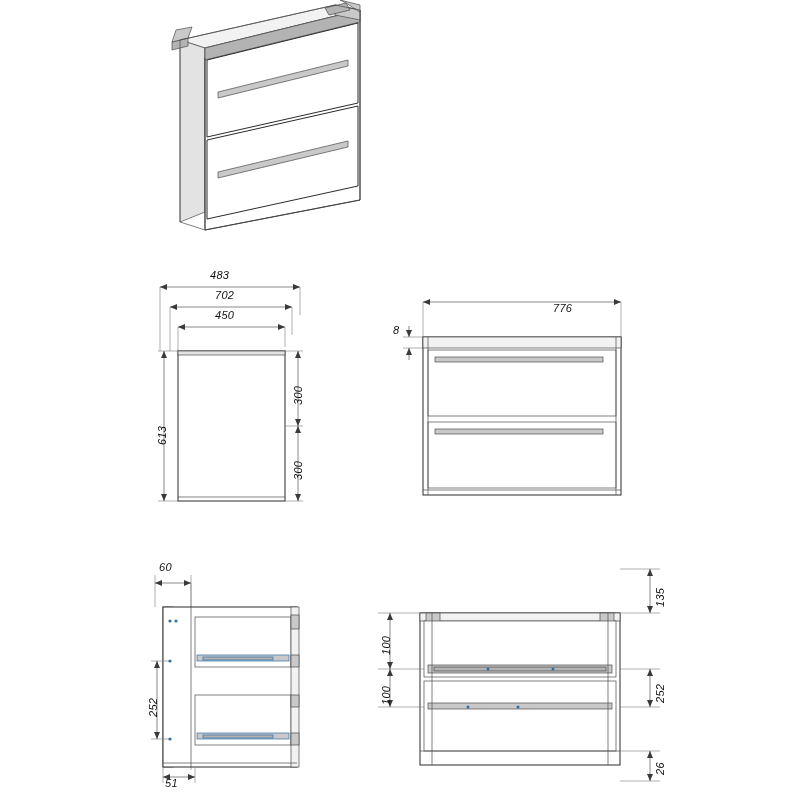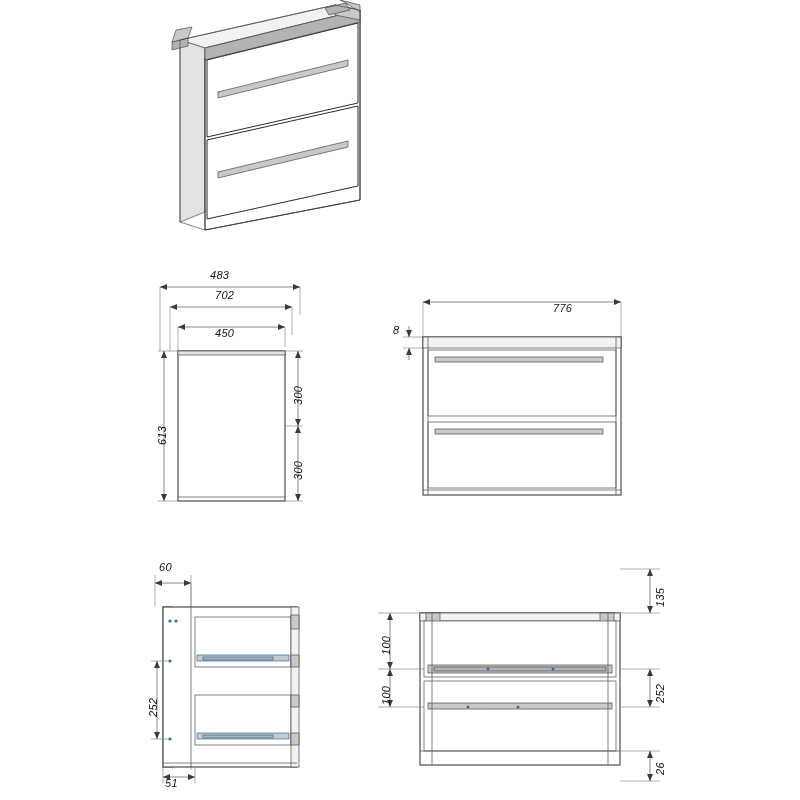--- a/index.html
+++ b/index.html
@@ -126,21 +126,21 @@
       <polygon points="158,161 155,154 161,154" class="arrow"></polygon>
 
       <line x1="158" y1="161" x2="158" y2="236" class="ln-dim"></line>
       <polygon points="158,161 155,168 161,168" class="arrow"></polygon>
       <polygon points="158,236 155,229 161,229" class="arrow"></polygon>
 
       <line x1="38" y1="232" x2="145" y2="232" class="ln-thin"></line>
     </svg>
     <div class="dim-label" style="left:70px;top:4px;">483</div>
     <div class="dim-label" style="left:75px;top:24px;">702</div>
-    <div class="dim-label" style="left:75px;top:44px;margin-top:18px;">450</div>
+    <div class="dim-label" style="left:75px;top:44px;">450</div>
     <div class="dim-label vert" style="left:16px;top:180px;">613</div>
     <div class="dim-label vert" style="left:152px;top:140px;">300</div>
     <div class="dim-label vert" style="left:152px;top:215px;">300</div>
   </div>
 
   <div class="view" style="left:395px;top:282px;">
     <svg width="260" height="230" viewBox="0 0 260 230">
 
       <line x1="28" y1="20" x2="28" y2="66" class="ln-ext"></line>
       <line x1="226" y1="20" x2="226" y2="66" class="ln-ext"></line>

